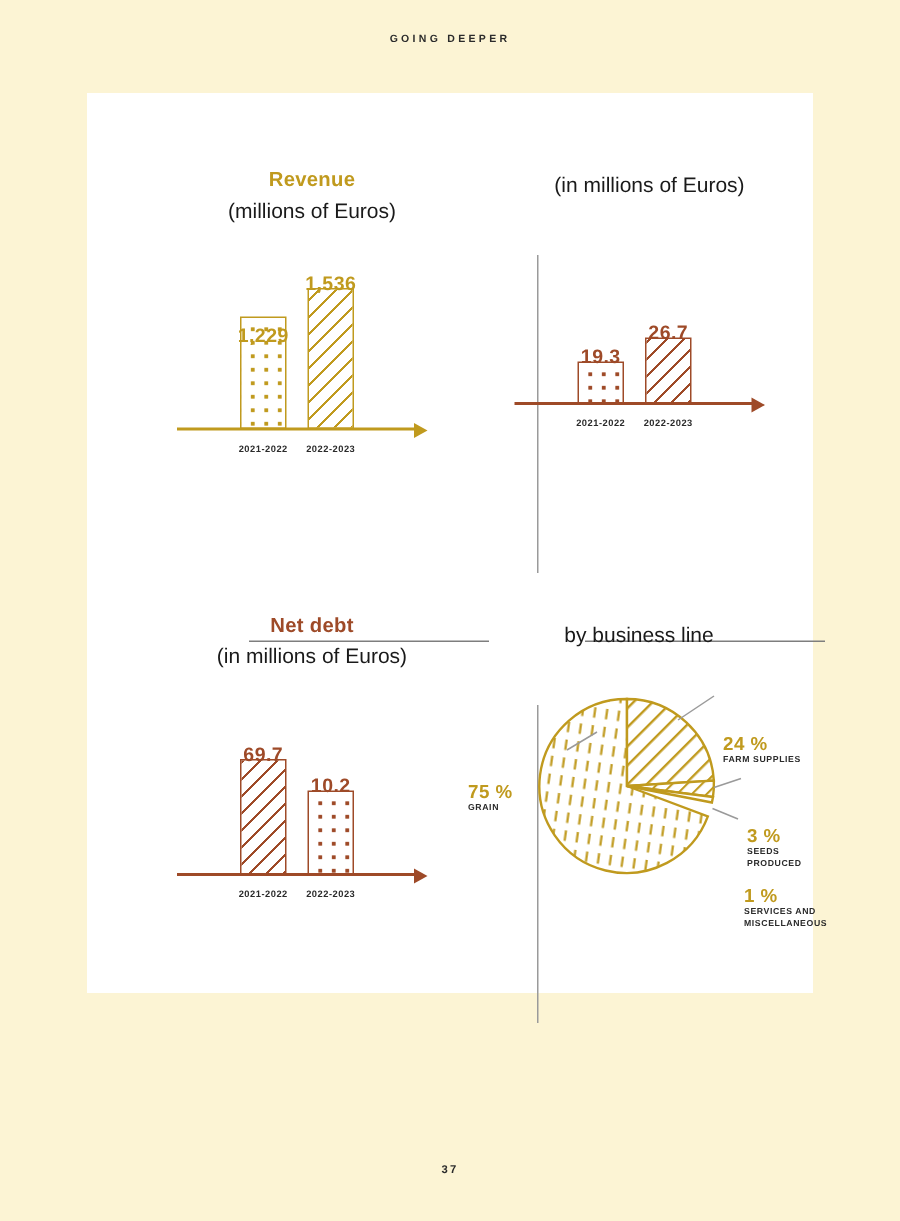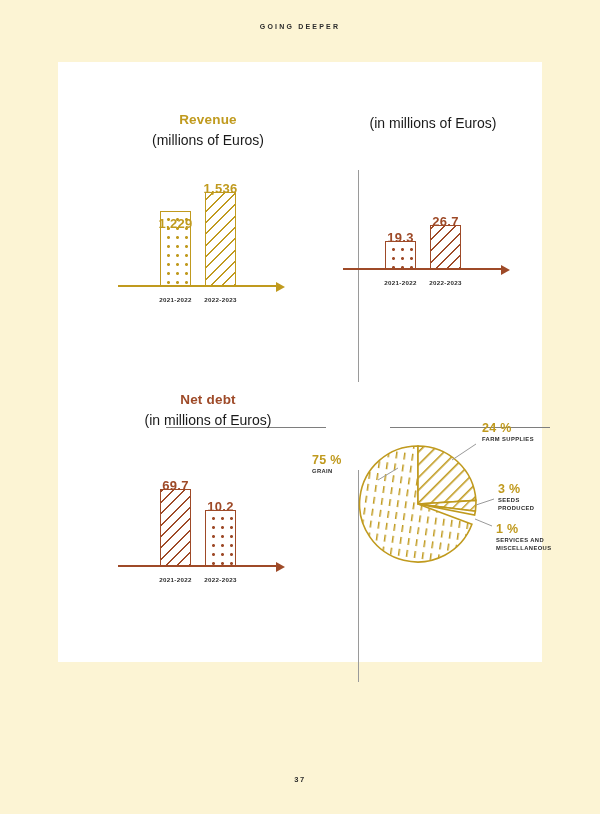--- a/index.html
+++ b/index.html
@@ -97,21 +97,21 @@
     position:absolute;text-align:center;
     font-size:13px;font-weight:bold;letter-spacing:.3px;
   }
   .bar-cat{
     position:absolute;bottom:12px;text-align:center;
     font-size:6.2px;font-weight:bold;letter-spacing:.35px;color:#2b2b2b;
   }
 
   
   .piewrap{position:relative;width:220px;height:160px;margin:0 auto;}
-  .pie-label{position:absolute;}
+  .pie-label{position:absolute;margin-top:48px;}
   .pie-pct{font-size:12.5px;font-weight:bold;letter-spacing:.3px;}
   .pie-name{
     font-size:5.8px;font-weight:bold;letter-spacing:.4px;
     color:#2b2b2b;line-height:1.35;margin-top:1px;
   }
 </style>
 </head>
 <body>
 
 <div class="page-header">GOING DEEPER</div>
@@ -151,39 +151,40 @@
       <div class="bar brown fill-dots" style="left:52px;width:31px;height:28px;"></div>
       <div class="bar-value brown" style="left:37px;top:82px;width:61px;">19.3</div>
       <div class="bar-cat" style="left:40px;width:55px;">2021-2022</div>
 
       <div class="bar brown fill-stripes" style="left:97px;width:31px;height:44px;"></div>
       <div class="bar-value brown" style="left:82px;top:66px;width:61px;">26.7</div>
       <div class="bar-cat" style="left:85px;width:55px;">2022-2023</div>
     </div>
   </div>
 
-  <div class="quad" style="left:30px;top:330px;width:240px;">
+  <div class="quad" style="left:30px;top:347px;width:240px;">
     <div class="q-title brown">Net debt</div>
     <div class="q-sub">(in millions of Euros)</div>
 
     <div class="barchart" style="margin-top:16px;">
       <div class="axis brown"></div>
       <div class="arrow brown"></div>
 
       <div class="bar brown fill-stripes" style="left:52px;width:31px;height:77px;"></div>
       <div class="bar-value brown" style="left:37px;top:33px;width:61px;">69.7</div>
       <div class="bar-cat" style="left:40px;width:55px;">2021-2022</div>
 
       <div class="bar brown fill-dots" style="left:97px;width:31px;height:56px;"></div>
       <div class="bar-value brown" style="left:82px;top:54px;width:61px;">10.2</div>
       <div class="bar-cat" style="left:85px;width:55px;">2022-2023</div>
     </div>
   </div>
 
   <div class="quad" style="left:248px;top:350px;width:240px;">
+    <div class="q-sub">by business line</div>
 
     <div class="piewrap" style="margin-top:14px;">
       <svg width="220" height="160" viewBox="0 0 220 160">
         <defs>
           <pattern id="pat-dash" width="8" height="12" patternUnits="userSpaceOnUse" patternTransform="rotate(8)">
             <rect x="0" y="0" width="8" height="12" fill="#ffffff"></rect>
             <rect x="3" y="2" width="1.5" height="7" fill="#C09A1E"></rect>
           </pattern>
           <pattern id="pat-diag" width="9" height="9" patternUnits="userSpaceOnUse" patternTransform="rotate(45)">
             <rect x="0" y="0" width="9" height="9" fill="#ffffff"></rect>

